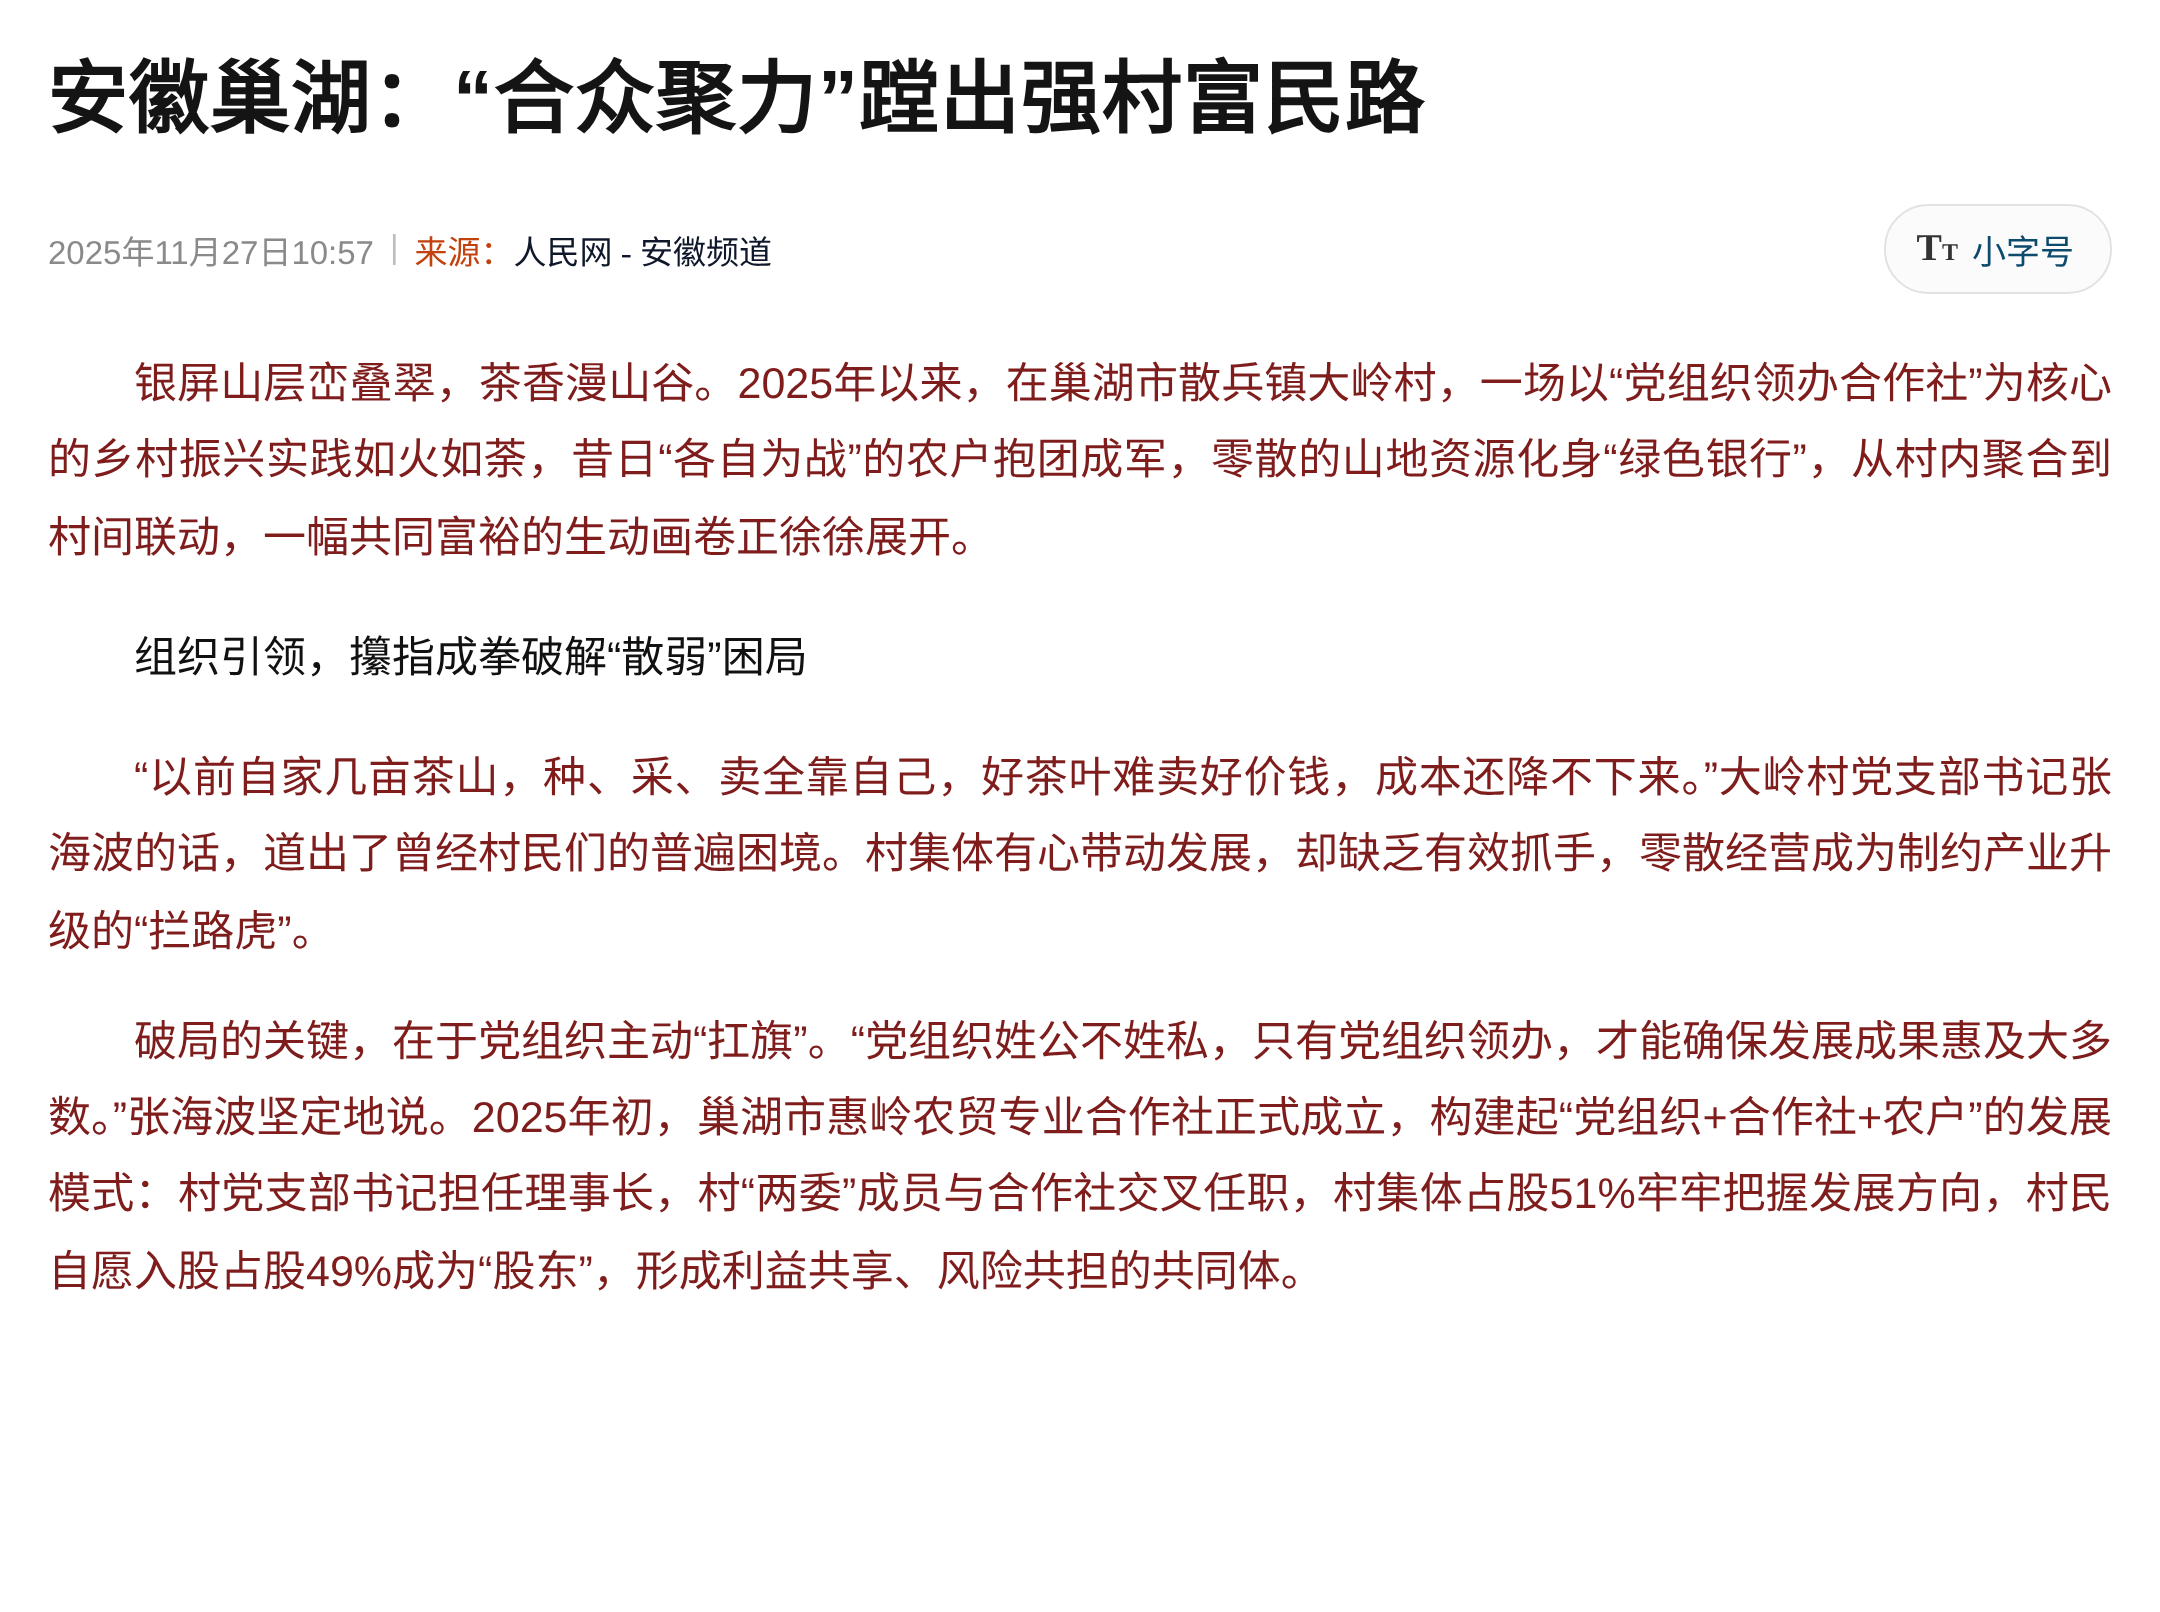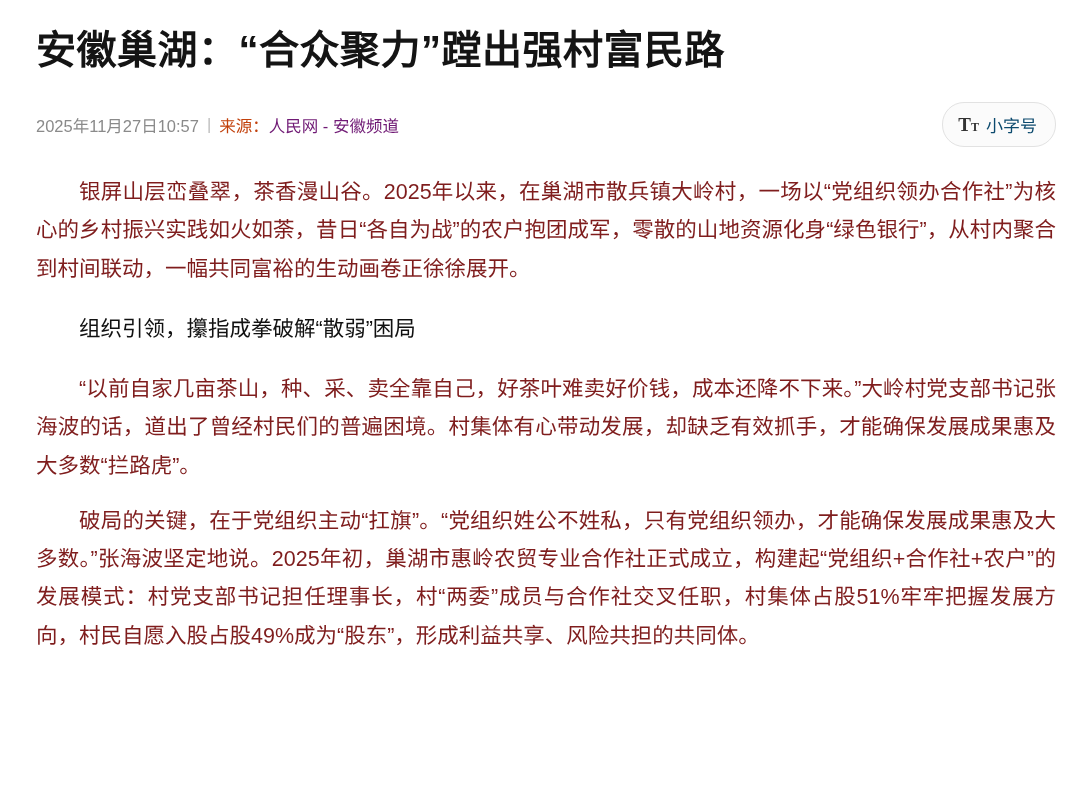--- a/index.html
+++ b/index.html
@@ -11,21 +11,21 @@
     width: 1080px;
     height: 806px;
     overflow: hidden;
     font-family: "Liberation Sans", "DejaVu Sans", sans-serif;
     color: #222222;
   }
   .page {
     width: 1080px;
     height: 806px;
     box-sizing: border-box;
-    padding: 18px 24px 0 36px;
+    padding: 18px 24px 0 24px;
     position: relative;
   }
   .article-title {
     font-size: 40px;
     line-height: 1.3;
     font-weight: 700;
     letter-spacing: 0.5px;
     color: #141414;
     margin: 0 0 26px 0;
     padding-top: 6px;
@@ -45,21 +45,22 @@
     white-space: nowrap;
   }
   .meta-sep {
     margin: 0 8px;
     color: #bdbdbd;
   }
   .meta-source-label {
     color: #c2410c;
   }
   .meta-source-value {
-    color: #701a75;
+    color: #0f172a;
+    font-family: Liberation Serif, serif;
   }
   .fontsize-button {
     display: inline-flex;
     align-items: center;
     gap: 7px;
     border: 1px solid #e2e2e2;
     background: #fbfbfb;
     border-radius: 22px;
     padding: 9px 18px 9px 15px;
     cursor: pointer;
@@ -122,17 +123,17 @@
         <span class="big">T</span>
           <span class="small">T</span>
       </span>
       <span class="fontsize-label">小字号</span>
     </div>
   </div>
 
   <div class="body-text" id="body-text">
       <p>银屏山层峦叠翠，茶香漫山谷。2025年以来，在巢湖市散兵镇大岭村，一场以“党组织领办合作社”为核心的乡村振兴实践如火如荼，昔日“各自为战”的农户抱团成军，零散的山地资源化身“绿色银行”，从村内聚合到村间联动，一幅共同富裕的生动画卷正徐徐展开。</p>
       <p class="subhead">组织引领，攥指成拳破解“散弱”困局</p>
-      <p>“以前自家几亩茶山，种、采、卖全靠自己，好茶叶难卖好价钱，成本还降不下来。”大岭村党支部书记张海波的话，道出了曾经村民们的普遍困境。村集体有心带动发展，却缺乏有效抓手，才能确保发展成果惠及大多数“拦路虎”。</p>
+      <p>“以前自家几亩茶山，种、采、卖全靠自己，好茶叶难卖好价钱，成本还降不下来。”大岭村党支部书记张海波的话，道出了曾经村民们的普遍困境。村集体有心带动发展，却缺乏有效抓手，零散经营成为制约产业升级的“拦路虎”。</p>
       <p>破局的关键，在于党组织主动“扛旗”。“党组织姓公不姓私，只有党组织领办，才能确保发展成果惠及大多数。”张海波坚定地说。2025年初，巢湖市惠岭农贸专业合作社正式成立，构建起“党组织+合作社+农户”的发展模式：村党支部书记担任理事长，村“两委”成员与合作社交叉任职，村集体占股51%牢牢把握发展方向，村民自愿入股占股49%成为“股东”，形成利益共享、风险共担的共同体。</p>
     </div>
 
 </div>
 
 </body></html>

